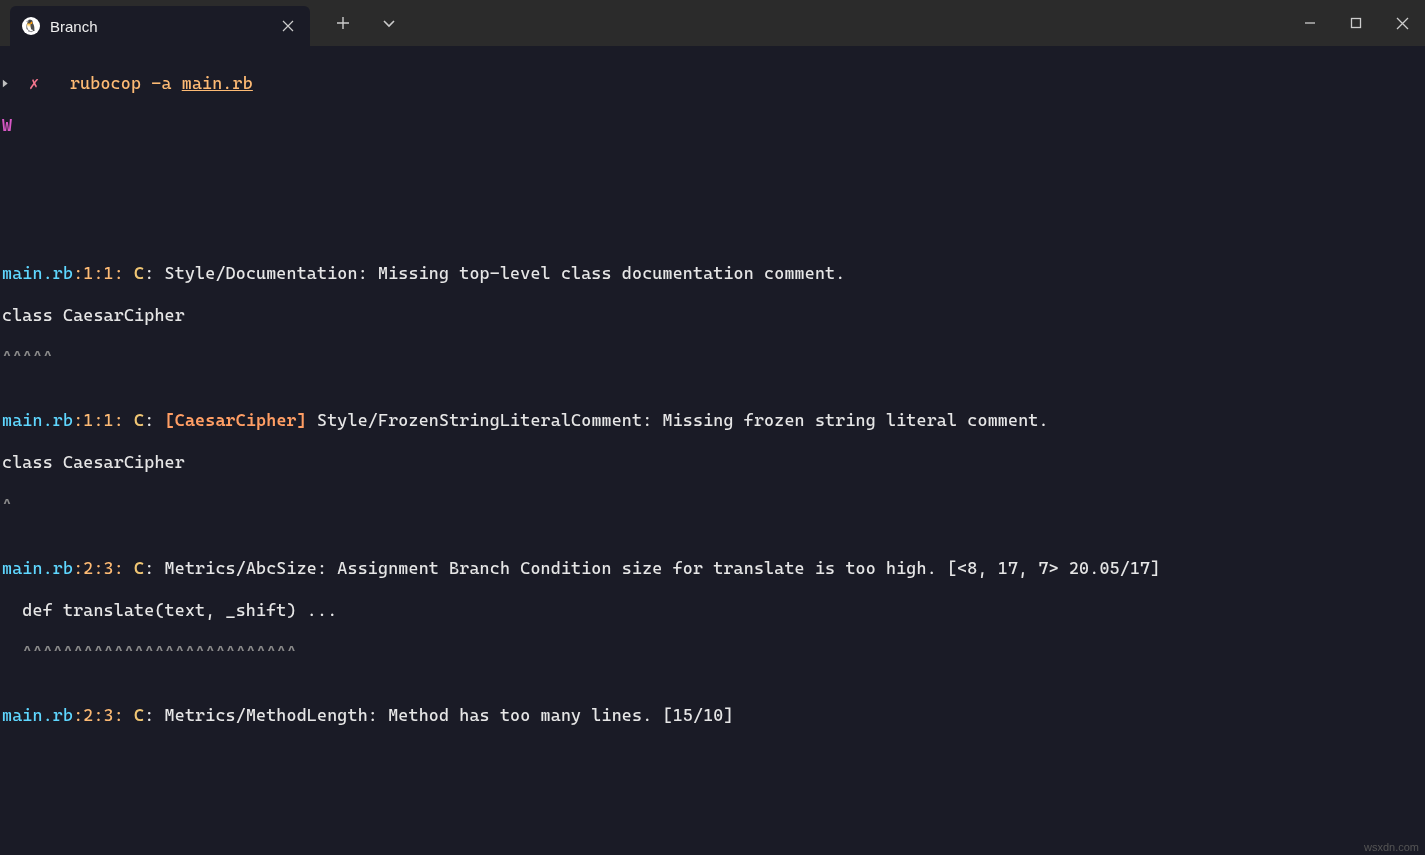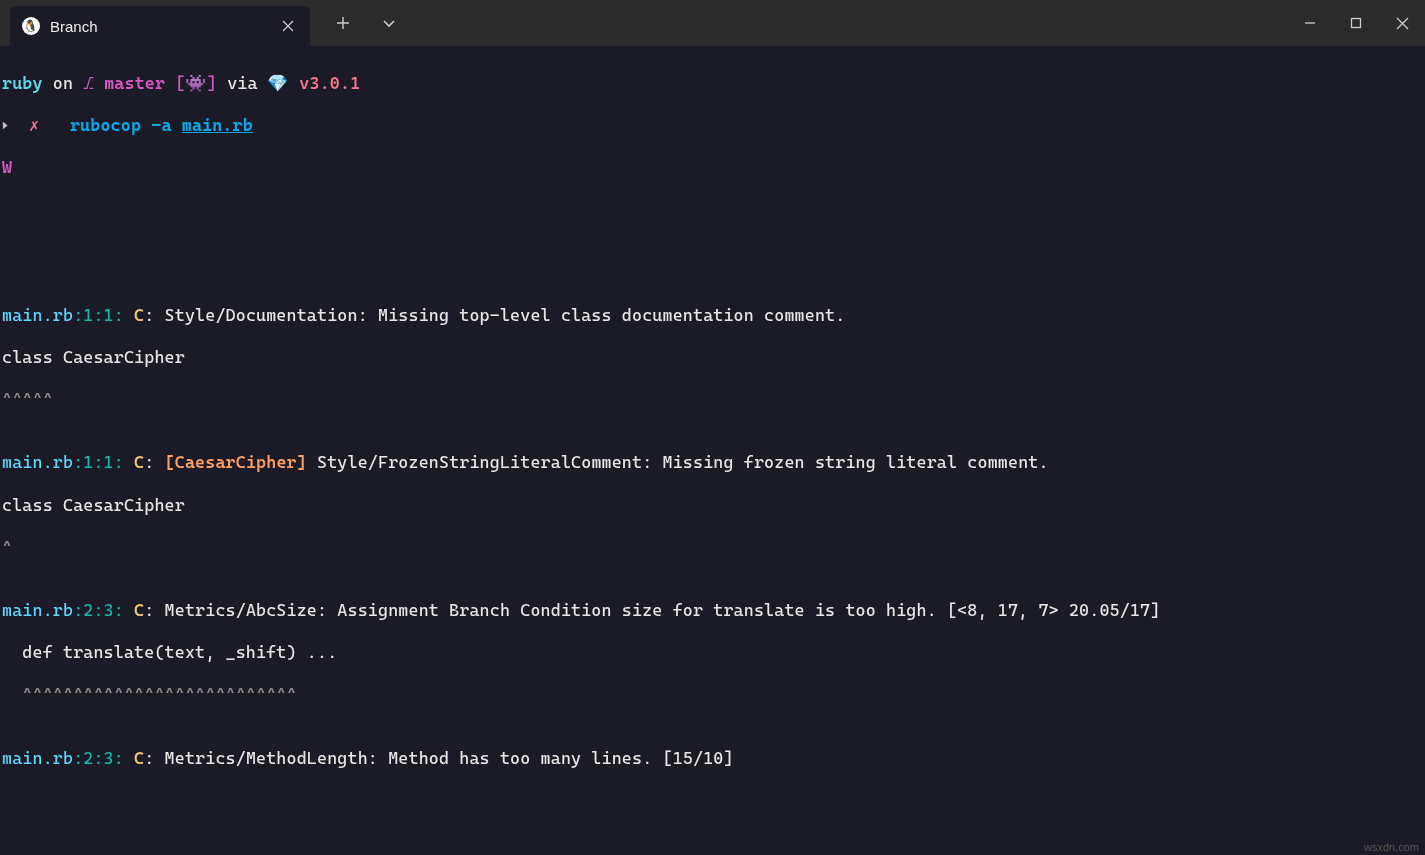--- a/index.html
+++ b/index.html
@@ -72,26 +72,26 @@
     cursor:pointer;
   }
   .terminal {
     padding: 6px 2px 2px 2px;
     line-height: 1.24;
     white-space: pre;
     letter-spacing: 0.2px;
   }
   .line { min-height: 21px; }
   .c-file    { color: #5fd7ff; }
-  .c-gray    { color: #14b8a6; }
+  .c-gray    { color: #fdba74; }
   .c-dim     { color: #8a8a8a; }
   .c-cyan    { color: #63d6e3; }
   .c-orange  { color: #ff9e64; }
   .c-red     { color: #f7768e; }
-  .c-blue    { color: #0ea5e9; font-weight: bold; }
+  .c-blue    { color: #fdba74; }
   .c-pink    { color: #d858c6; }
   .c-white   { color: #e6e6e6; }
   .c-severC  { color: #f0c674; }
   .c-severW  { color: #d858c6; }
   .b { font-weight: 600; }
   .ul { text-decoration: underline; }
   .watermark {
     position:absolute;
     right:6px; bottom:2px;
     font-size:11px;
@@ -145,21 +145,20 @@
     </div>
     <div class="winbtn">
       <svg width="13" height="13">
           <path d="M1 1 L12 12 M12 1 L1 12" stroke="#ccc" stroke-width="1.3"></path>
         </svg>
     </div>
   </div>
 </div>
 
 <div class="terminal">
-<div class="line"><span class="c-cyan b">ruby</span><span class="c-white"> on </span><span class="c-pink">⎇</span><span class="c-pink b"> master </span><span class="c-pink">[👾]</span><span class="c-white"> via </span><span>💎</span><span class="c-red b"> v3.0.1</span></div>
 <div class="line"><span>🢒</span>  <span class="c-red b">✗</span>   <span class="c-blue">rubocop -a </span><span class="c-blue ul">main.rb</span></div>
 <div class="line c-severW b">W</div>
 <div class="line"> </div>
 <div class="line"> </div>
 
 <div class="line"><span class="c-file">main.rb</span><span class="c-gray">:1:1: </span><span class="c-severC b">C</span><span class="c-white">: Style/Documentation: Missing top-level class documentation comment.</span></div>
 <div class="line c-white">class CaesarCipher</div>
 <div class="line c-dim">^^^^^</div>
 
 <div class="line"><span class="c-file">main.rb</span><span class="c-gray">:1:1: </span><span class="c-severC b">C</span><span class="c-white">:</span><span class="c-orange b"> [CaesarCipher]</span><span class="c-white"> Style/FrozenStringLiteralComment: Missing frozen string literal comment.</span></div>

